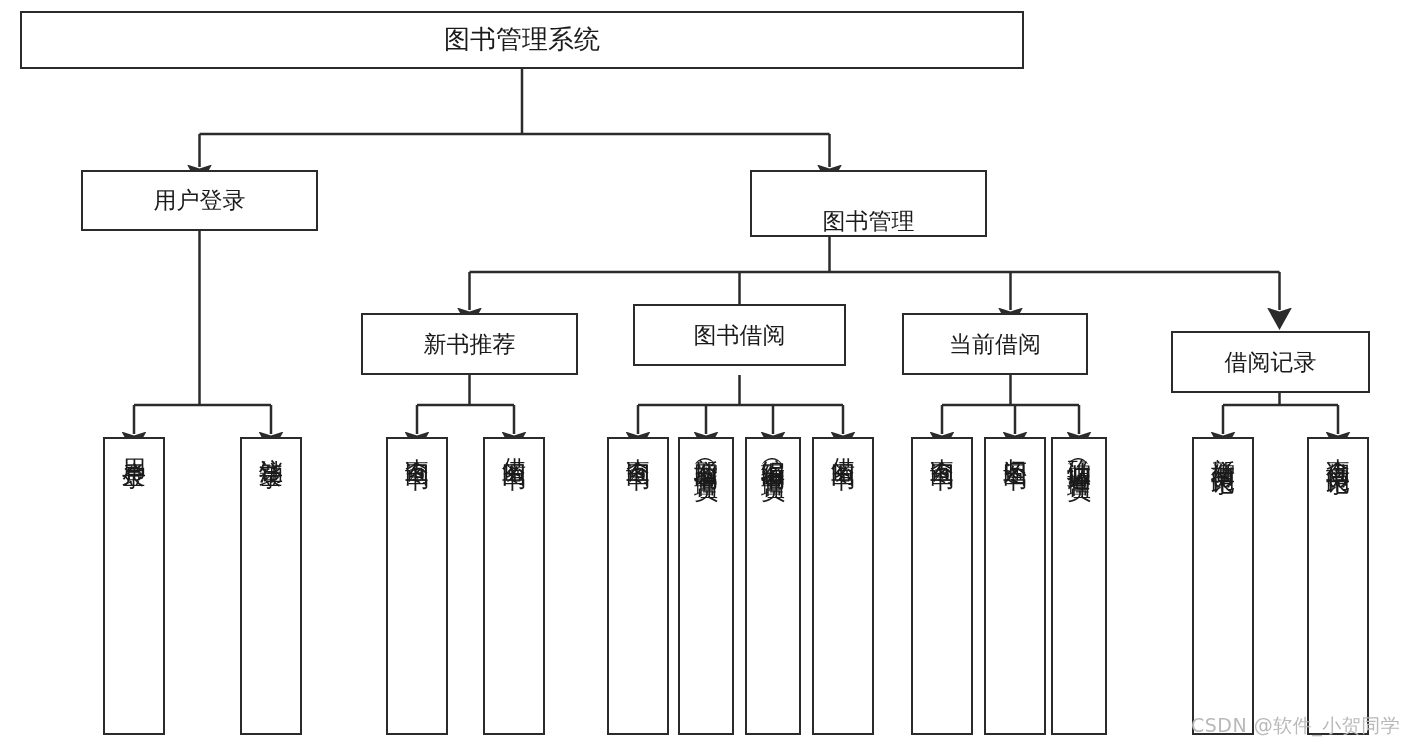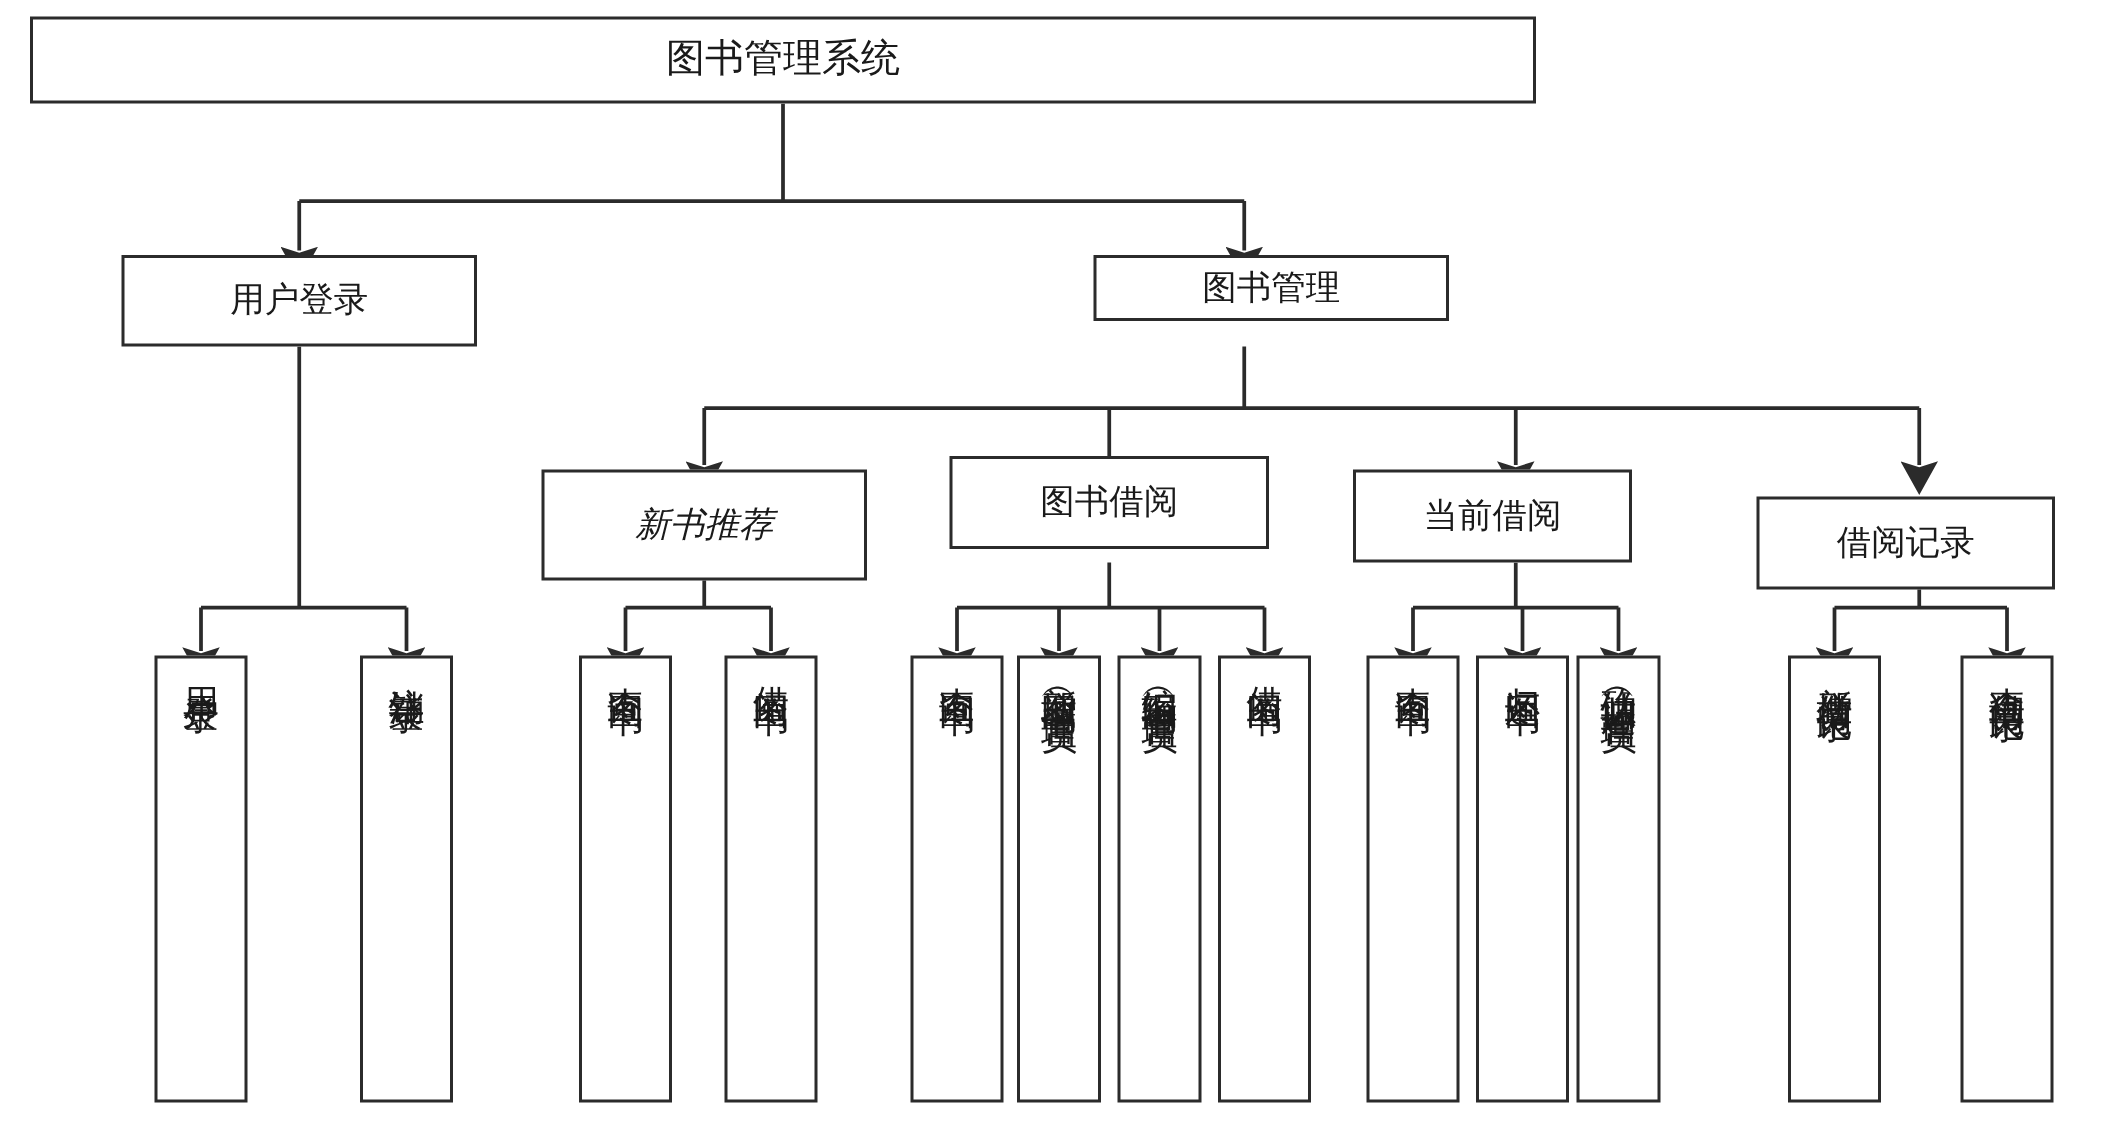--- a/index.html
+++ b/index.html
@@ -118,24 +118,24 @@
       </g>
   </svg>
 
   <div id="nodes-layer">
       <div class="node horiz root" id="node-root" style="left: 20px; top: 11px; width: 1004px; height: 58px;">
         <span class="label">图书管理系统</span>
       </div>
       <div class="node horiz" id="node-user-login" style="left: 81px; top: 170px; width: 237px; height: 61px;">
         <span class="label">用户登录</span>
       </div>
-      <div class="node horiz" id="node-book-manage" style="left: 729px; top: 170px; width: 237px; height: 44px;">
+      <div class="node horiz" id="node-book-manage" style="left: 750px; top: 170px; width: 237px; height: 67px; align-items: flex-end;">
         <span class="label">图书管理</span>
       </div>
-      <div class="node horiz" id="node-new-book-rec" style="left: 361px; top: 313px; width: 217px; height: 74px; font-style: italic;">
+      <div class="node horiz" id="node-new-book-rec" style="left: 361px; top: 313px; width: 217px; height: 62px;">
         <span class="label">新书推荐</span>
       </div>
       <div class="node horiz" id="node-book-borrow" style="left: 633px; top: 304px; width: 213px; height: 62px;">
         <span class="label">图书借阅</span>
       </div>
       <div class="node horiz" id="node-current-borrow" style="left: 902px; top: 313px; width: 186px; height: 62px;">
         <span class="label">当前借阅</span>
       </div>
       <div class="node horiz" id="node-borrow-record" style="left: 1171px; top: 331px; width: 199px; height: 62px;">
         <span class="label">借阅记录</span>
@@ -174,14 +174,15 @@
         <span class="label">确认归还（管理员）</span>
       </div>
       <div class="node vert" id="node-leaf-add-rec" style="left: 1192px; top: 437px; width: 62px; height: 298px;">
         <span class="label">新增借阅记录</span>
       </div>
       <div class="node vert" id="node-leaf-q-rec" style="left: 1307px; top: 437px; width: 62px; height: 298px;">
         <span class="label">查询借阅记录</span>
       </div>
     </div>
 
+  <div class="watermark" style="left:1191px; top:713px;">CSDN @软件_小贺同学</div>
 
 </div>
 
 </body></html>

